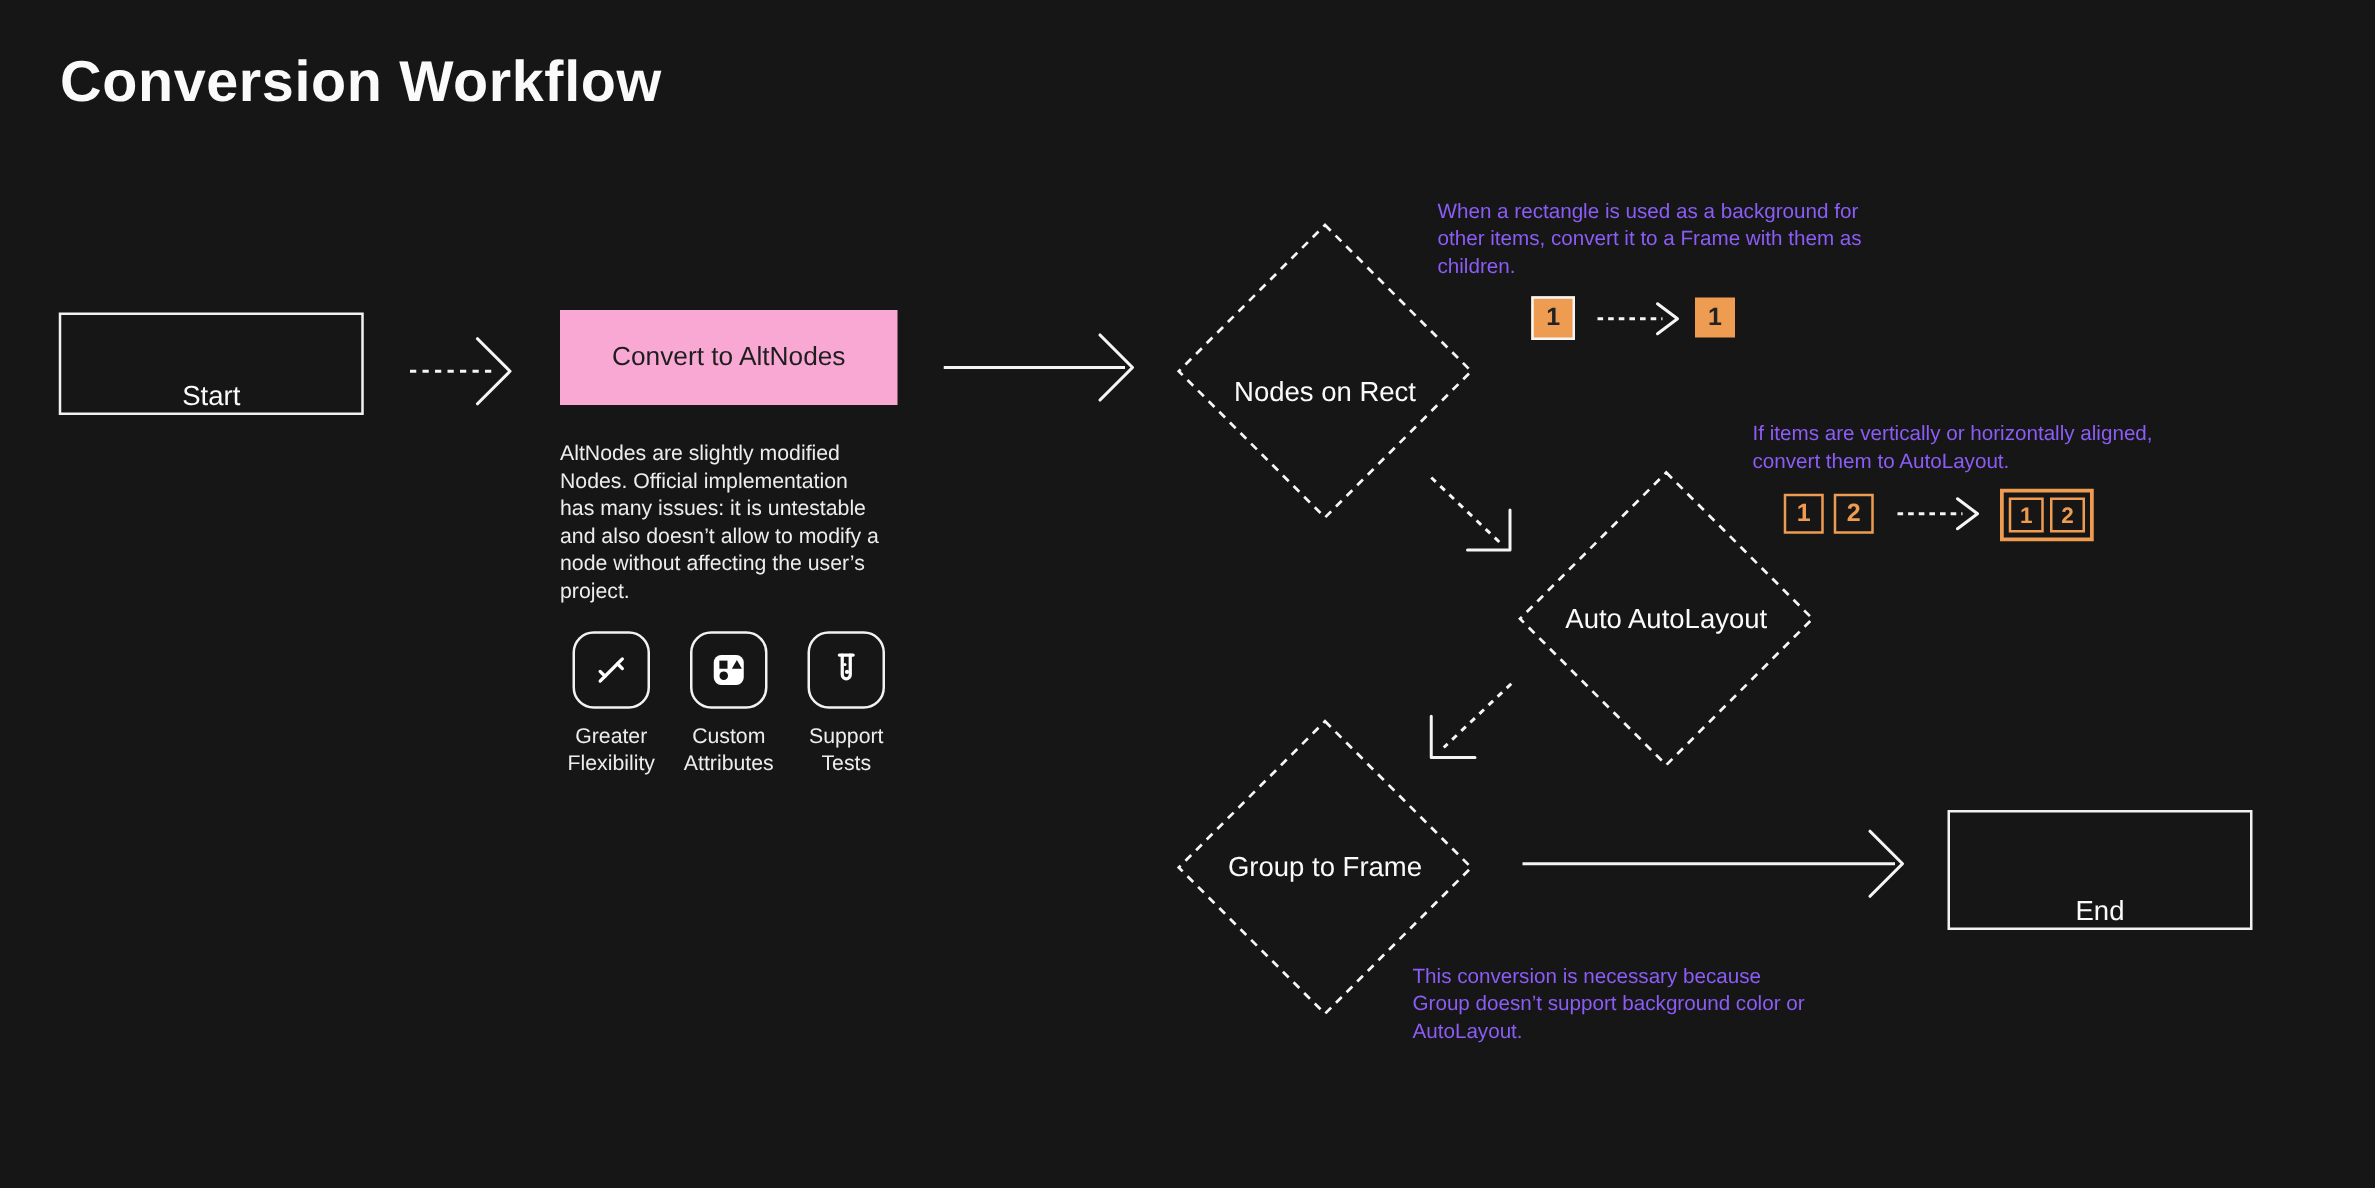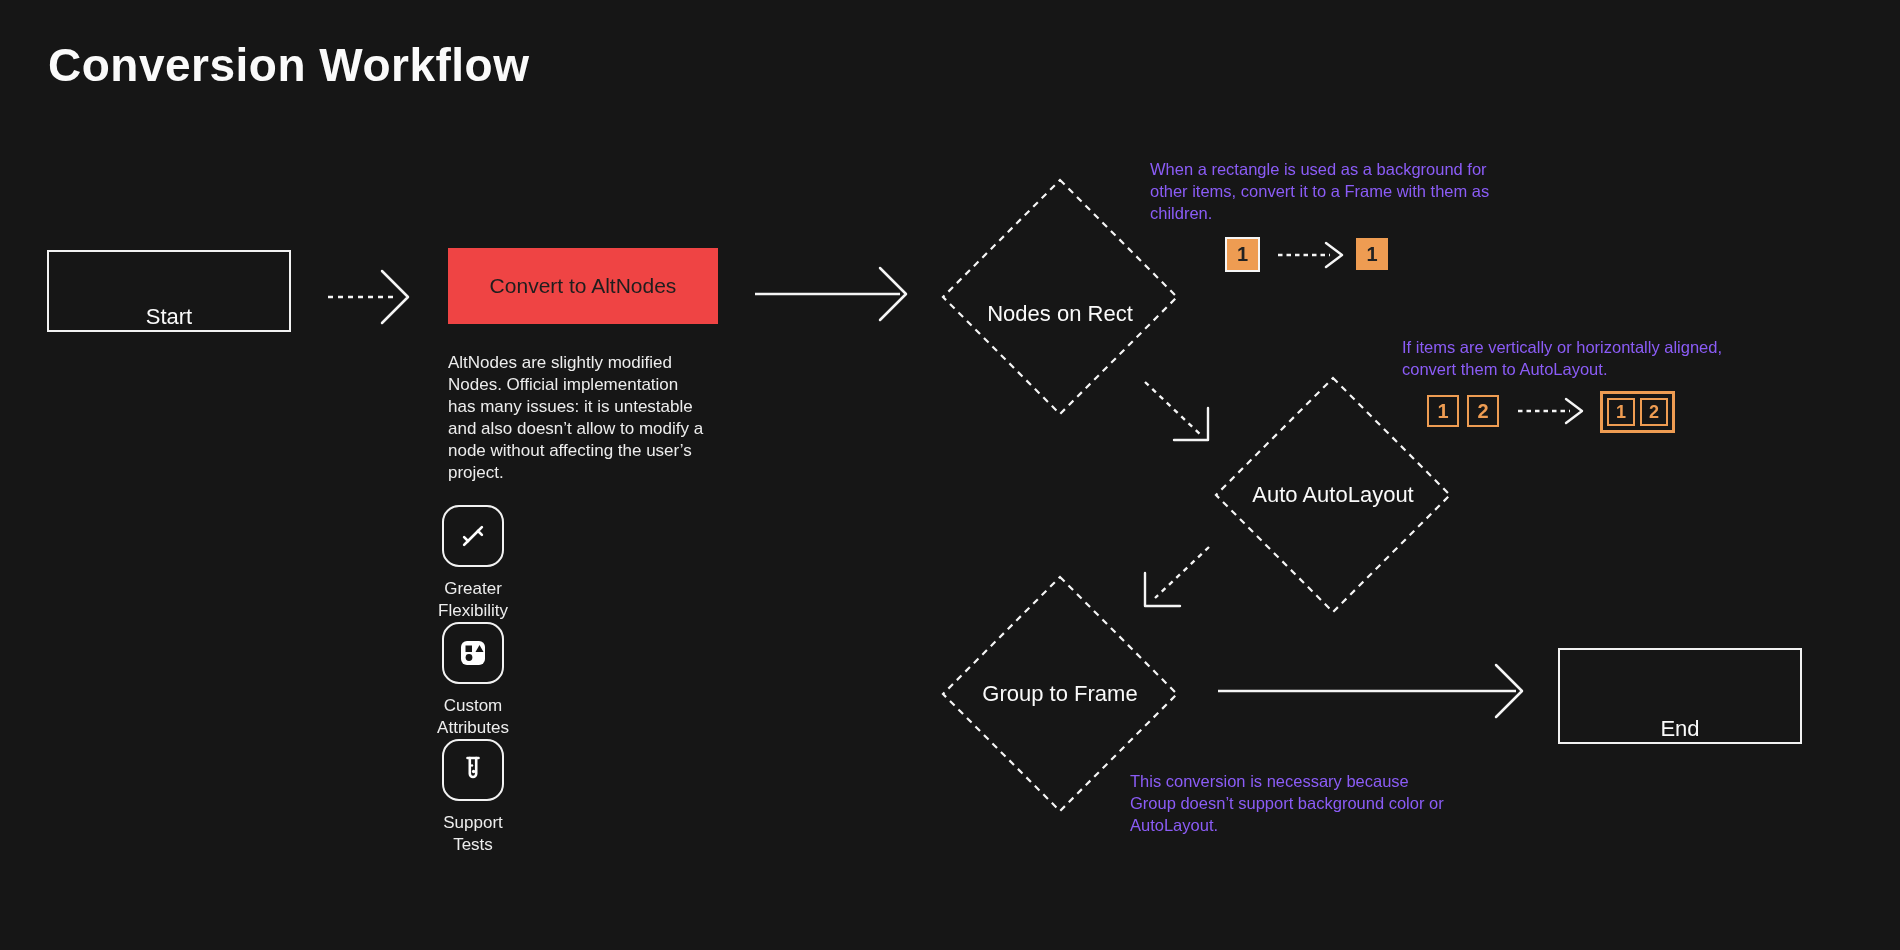--- a/index.html
+++ b/index.html
@@ -8,21 +8,21 @@
     font-family:"Liberation Sans","DejaVu Sans",sans-serif;color:#F5F5F5;
     overflow:hidden;
   }
   .abs{position:absolute;}
   .page-title{font-size:46px;font-weight:700;letter-spacing:.5px;color:#FAFAFA;}
   .term-box{
     border:2.5px solid #F2F2F2;display:flex;align-items:flex-end;justify-content:center;
     font-size:22px;color:#FAFAFA;background:transparent;
   }
   .process-box{
-    background:#ef4444;display:flex;align-items:center;justify-content:center;
+    background:#f9a8d4;display:flex;align-items:center;justify-content:center;
     font-size:21px;font-weight:500;color:#1E1E1E;
   }
   .desc{font-size:17px;line-height:22px;color:#EDEDED;}
   .note{font-size:16.5px;line-height:22px;color:#8b5cf6;}
   .diamond-label{
     font-size:22px;color:#FAFAFA;white-space:nowrap;
     transform:translate(-50%,-50%);
   }
   .features{display:flex;}
   .feature{width:94px;display:flex;flex-direction:column;align-items:center;}
@@ -65,21 +65,21 @@
       <polyline points="62,6 88,32 62,58" fill="none" stroke="#F5F5F5" stroke-width="2.5" stroke-linecap="round" stroke-linejoin="round"></polyline>
     </svg>
   </div>
 
   <div class="abs process-box" style="left:448px;top:248px;width:270px;height:76px;">
     <span>Convert to AltNodes</span>
   </div>
 
   <div class="abs desc" style="left:448px;top:352px;width:262px;">AltNodes are slightly modified Nodes. Official implementation has many issues: it is untestable and also doesn’t allow to modify a node without affecting the user’s project.</div>
 
-  <div class="abs features" style="left:426px;top:505px;flex-direction:column;">
+  <div class="abs features" style="left:442px;top:505px;">
     <div class="feature">
       <div class="feature-iconbox">
         <svg width="34" height="34" viewBox="0 0 34 34">
           <line x1="12" y1="22" x2="22" y2="12" stroke="#fff" stroke-width="2.6" stroke-linecap="round"></line>
           <path d="M22 12 L22 6.5 M22 12 L27.5 12" transform="rotate(45 22 12)" stroke="#fff" stroke-width="2.6" stroke-linecap="round" fill="none"></path>
           <path d="M12 22 L12 27.5 M12 22 L6.5 22" transform="rotate(45 12 22)" stroke="#fff" stroke-width="2.6" stroke-linecap="round" fill="none"></path>
         </svg>
       </div>
       <div class="feature-label">Greater Flexibility</div>
     </div>

